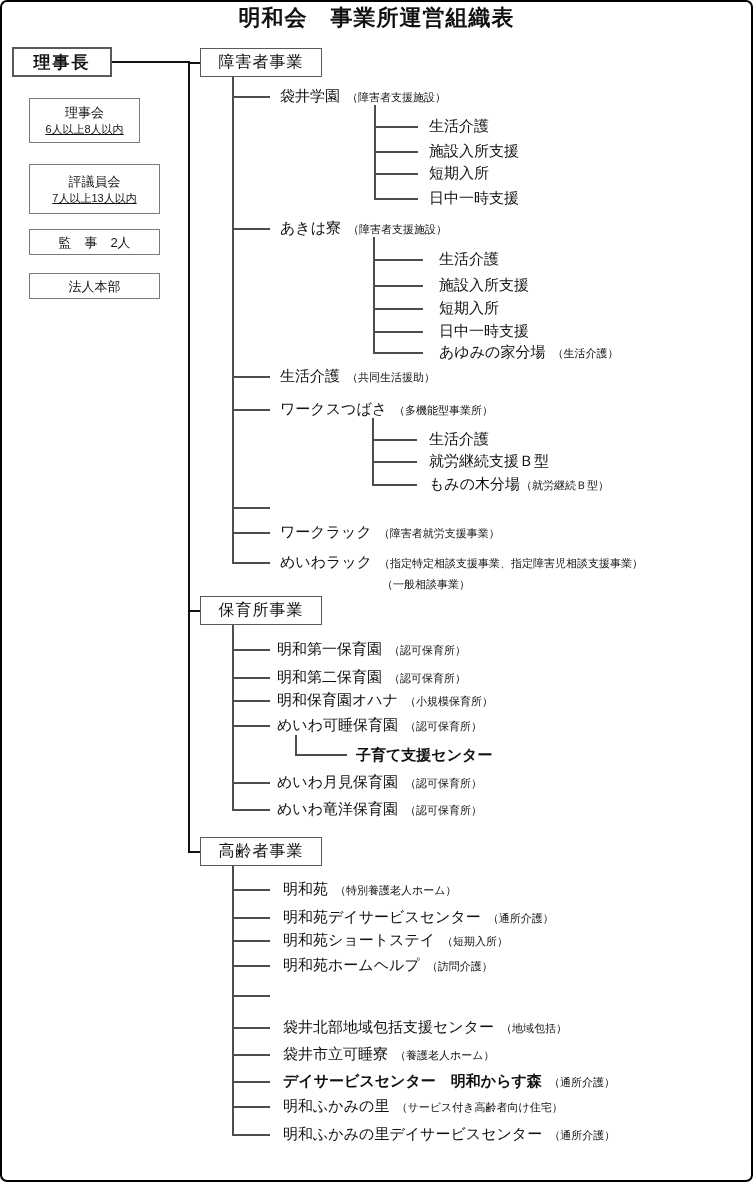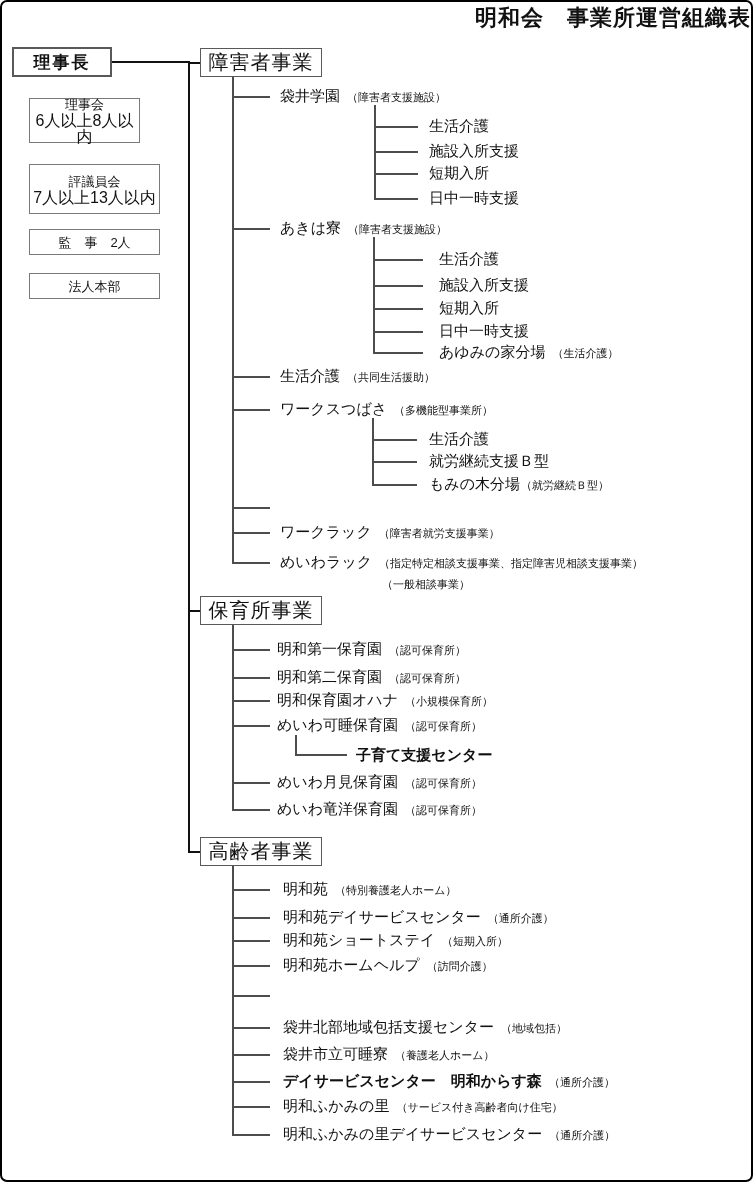--- a/index.html
+++ b/index.html
@@ -3,33 +3,33 @@
 <meta charset="utf-8">
 <style>
   html,body{margin:0;padding:0;background:#fff;}
   #page{
     position:relative; width:753px; height:1182px; background:#fff;
     border:2px solid #000; border-radius:7px; box-sizing:border-box;
     font-family:"Liberation Sans","DejaVu Sans",sans-serif; color:#111;
     overflow:hidden;
   }
   .title{
-    position:absolute; top:1px; left:0; width:100%; text-align:right;
+    position:absolute; top:1px; left:0; width:100%; text-align:center;
     font-size:22px; font-weight:bold; letter-spacing:1px;
   }
   .obox{
     position:absolute; background:#fff; box-sizing:border-box;
     display:flex; flex-direction:column; align-items:center; justify-content:center;
     text-align:center;
   }
   .chairman{ border:2px solid #595959; font-size:17px; font-weight:bold; letter-spacing:2px;}
   .leftbox{ border:1.5px solid #7a7a7a; }
   .leftbox .lbl{ font-size:13px; line-height:17px;}
-  .leftbox .sub{ font-size:16px; line-height:16px;}
-  .secbox{ border:1.5px solid #595959; font-size:20px; letter-spacing:1px;}
+  .leftbox .sub{ font-size:11px; line-height:16px;text-decoration:underline;}
+  .secbox{ border:1.5px solid #595959; font-size:16px; letter-spacing:1px;}
   .hline,.vline{ position:absolute; background:#4d4d4d; }
   .hline{ height:1.5px; }
   .vline{ width:1.5px; }
   .hline.thick{ height:2px; background:#111; }
   .vline.thick{ width:2px; background:#111; }
   .row{ position:absolute; white-space:nowrap; transform:translateY(-50%); }
   .row .name{ font-size:15px; }
   .row .note{ font-size:11px; margin-left:7px; }
   .row .note.tight{ margin-left:1px; }
   .bold{ font-weight:bold; }

